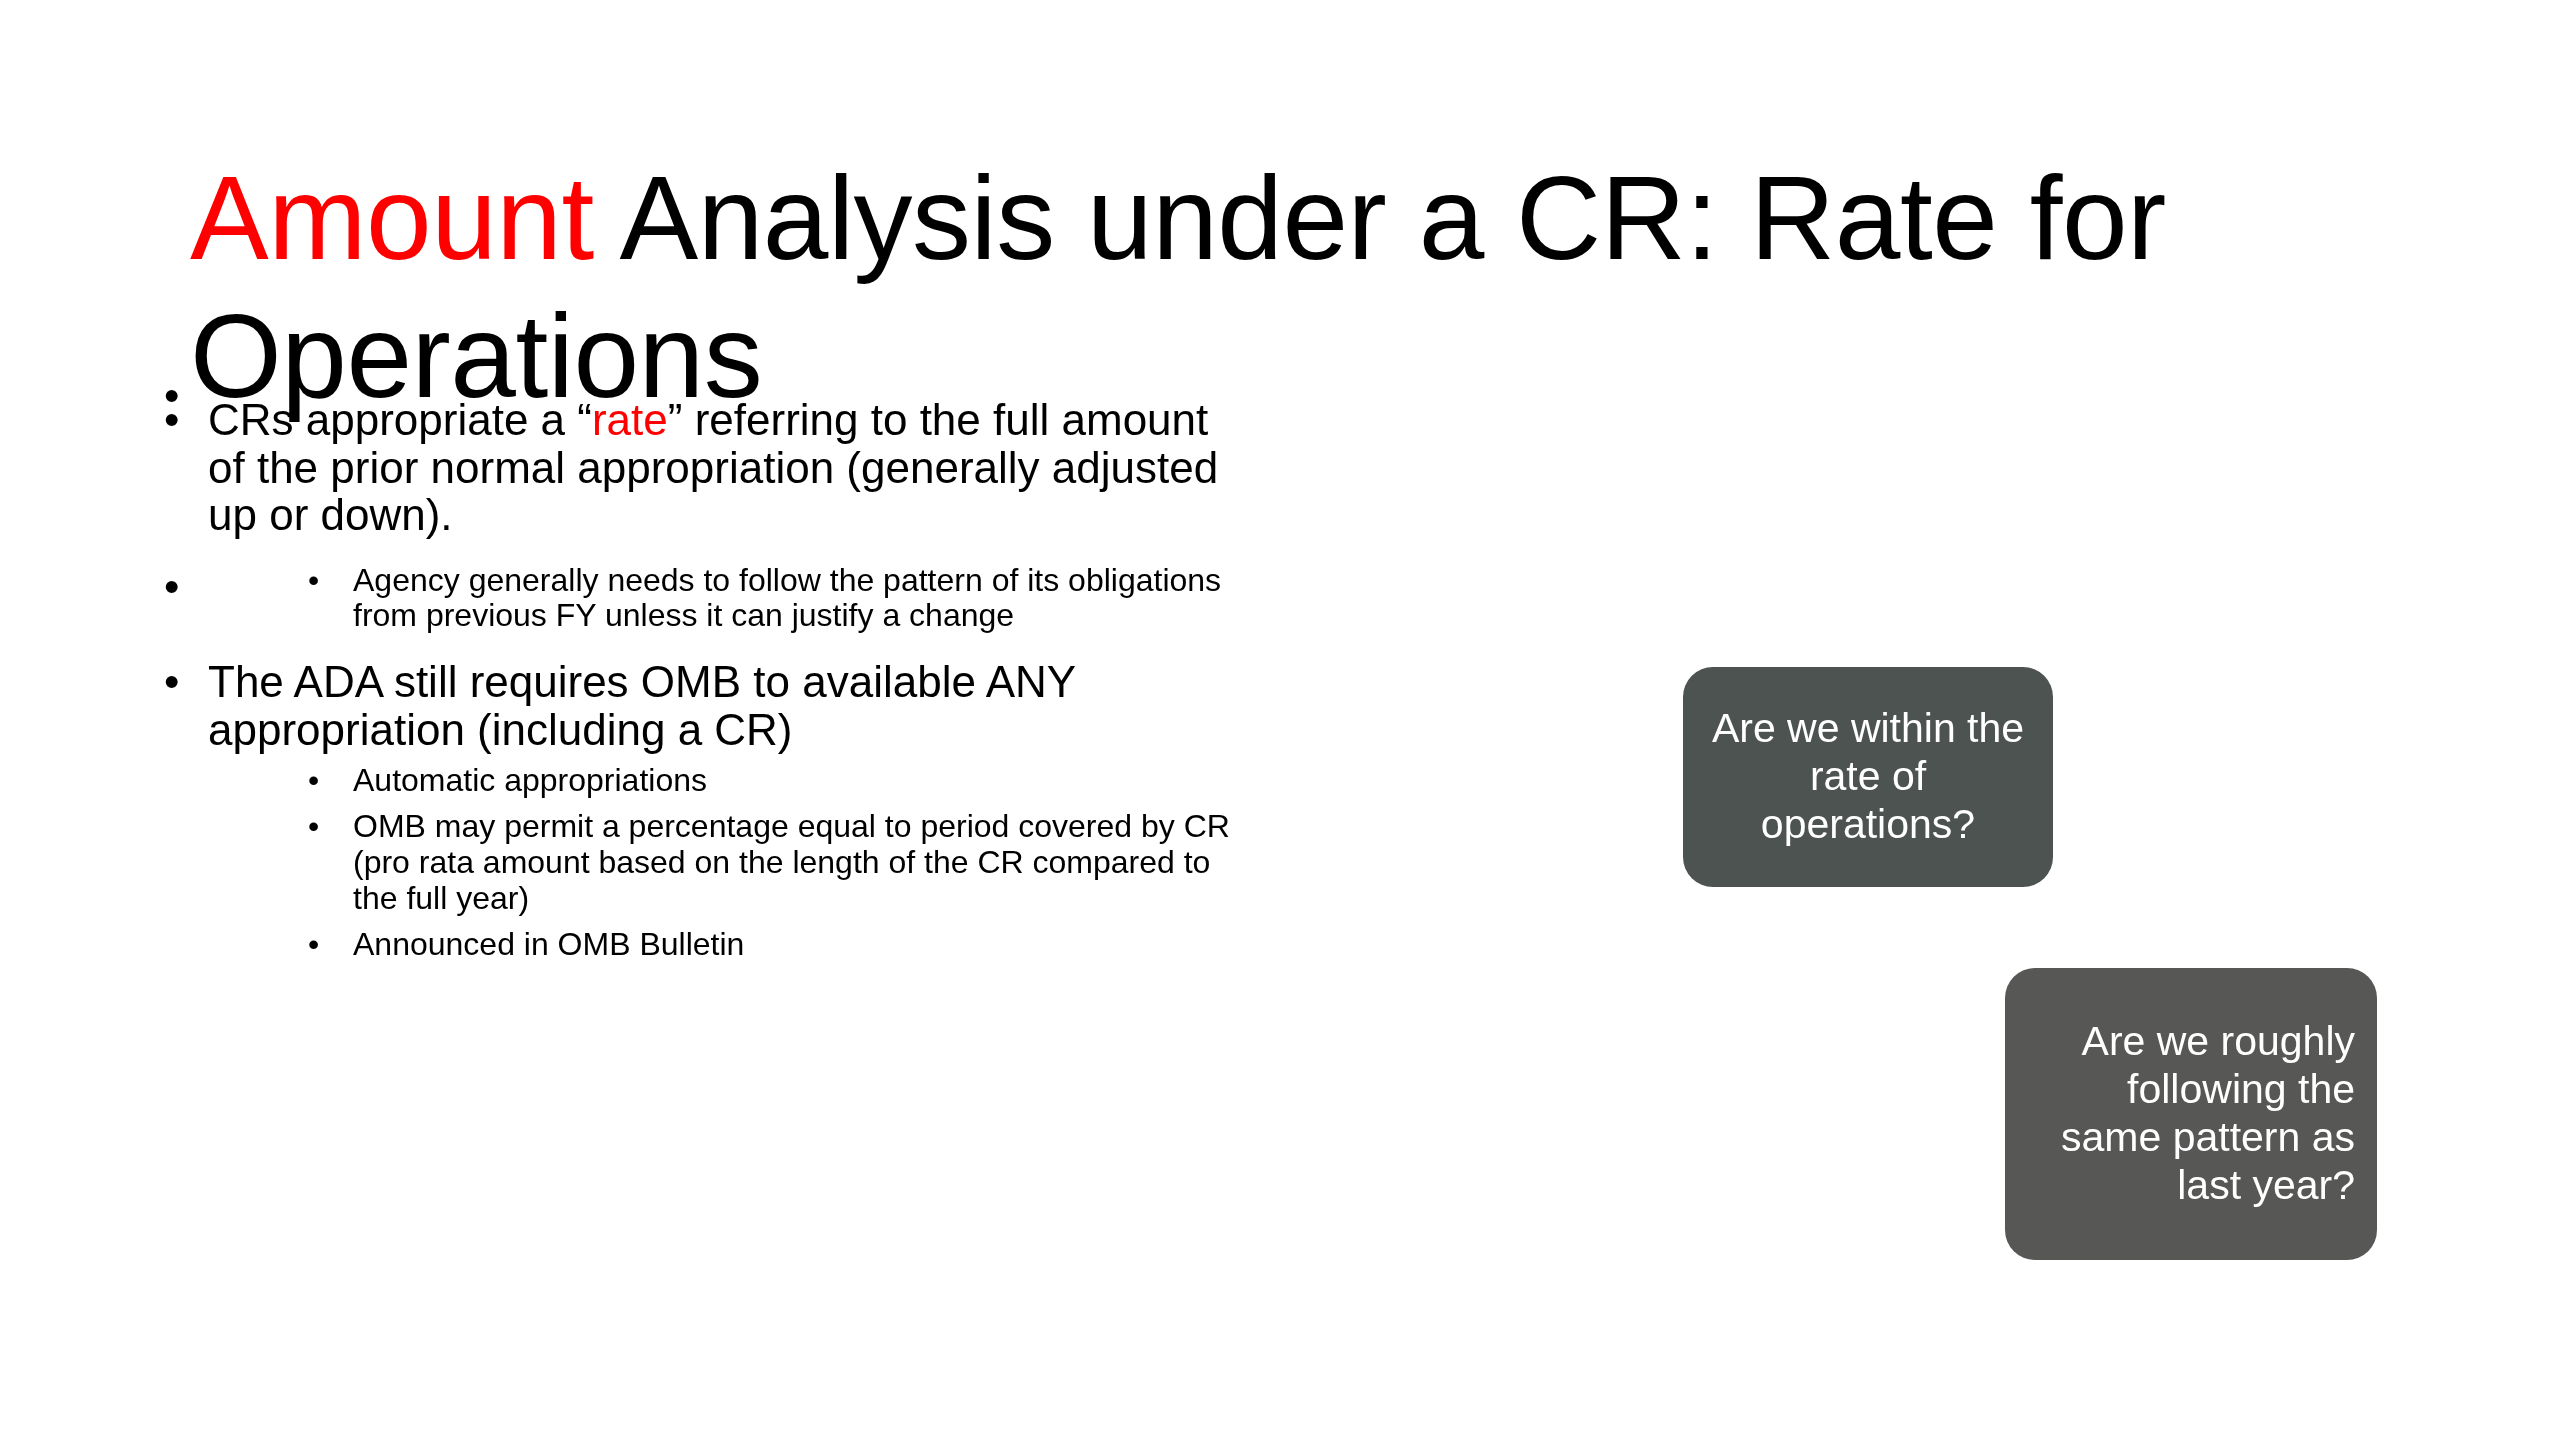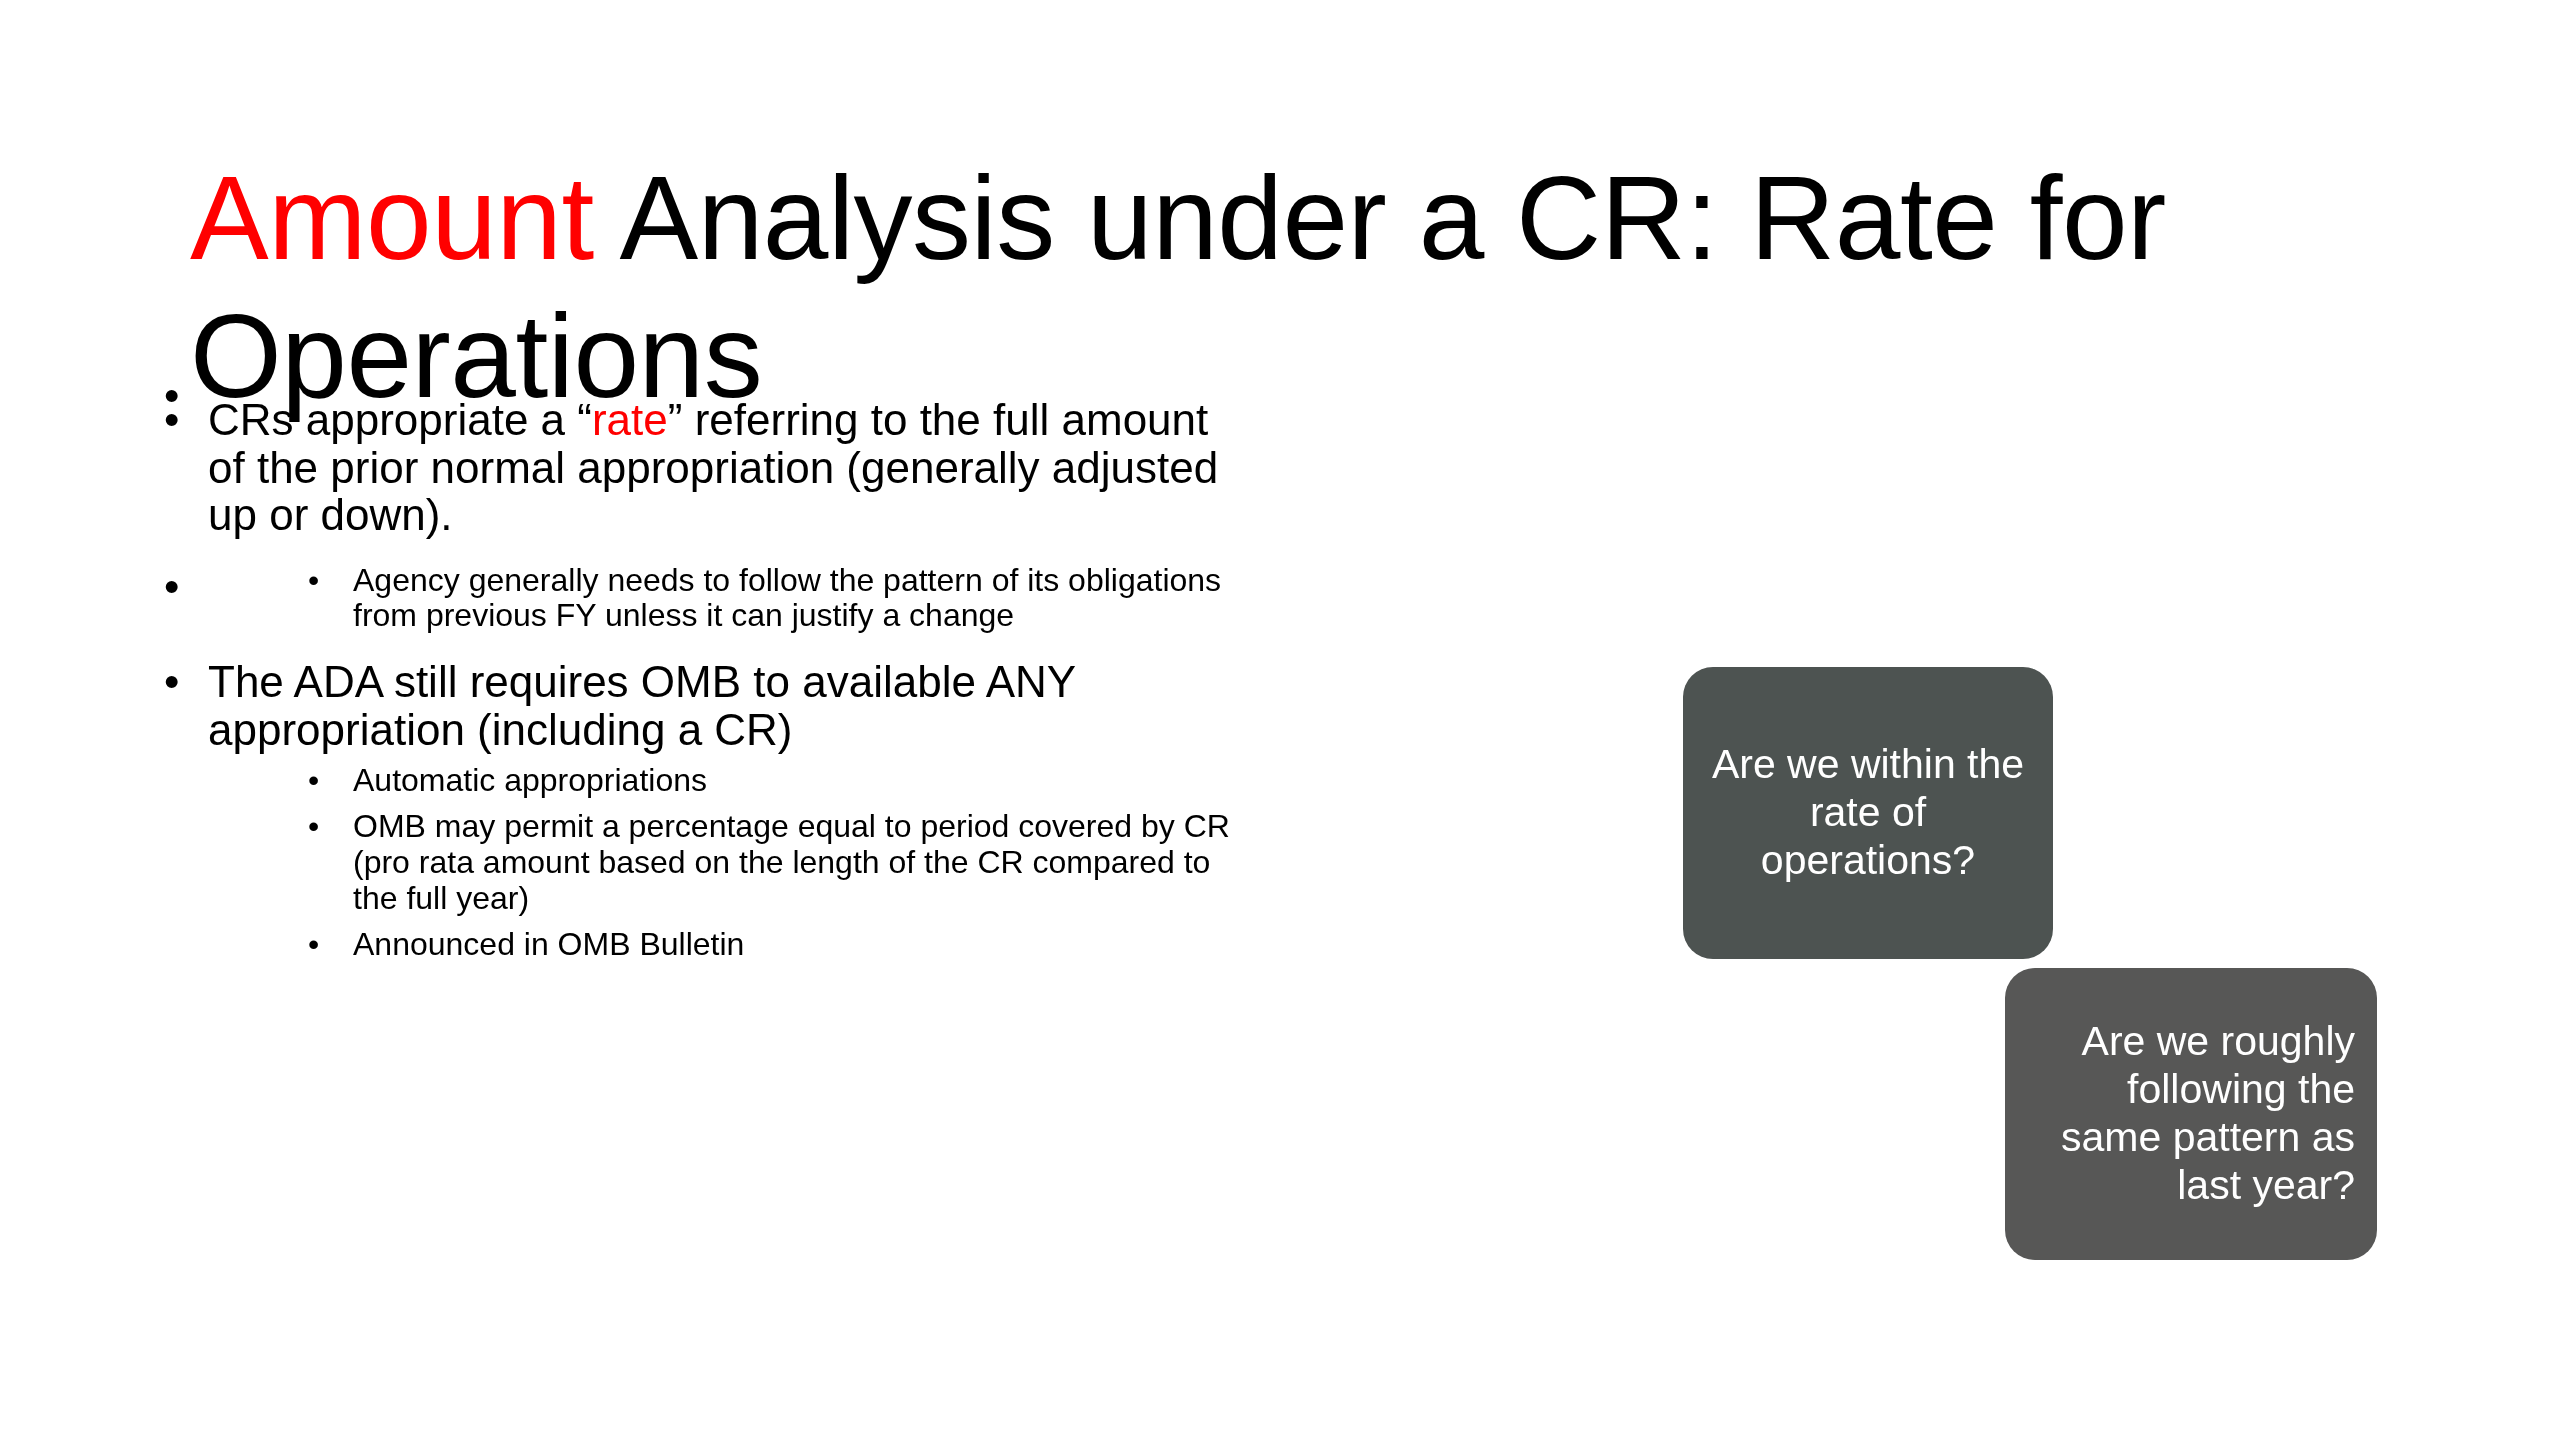--- a/index.html
+++ b/index.html
@@ -101,21 +101,21 @@
     left: 1365px;
     top: 365px;
     width: 375px;
     height: 292px;
     background: #4D5F59;
   }
   #qbox-2 {
     left: 1683px;
     top: 667px;
     width: 370px;
-    height: 292px;
+    height: 220px;
     background: #4D5351;
   }
   #qbox-3 {
     left: 2005px;
     top: 968px;
     width: 372px;
     height: 292px;
     background: #575756;
   }
 </style>

